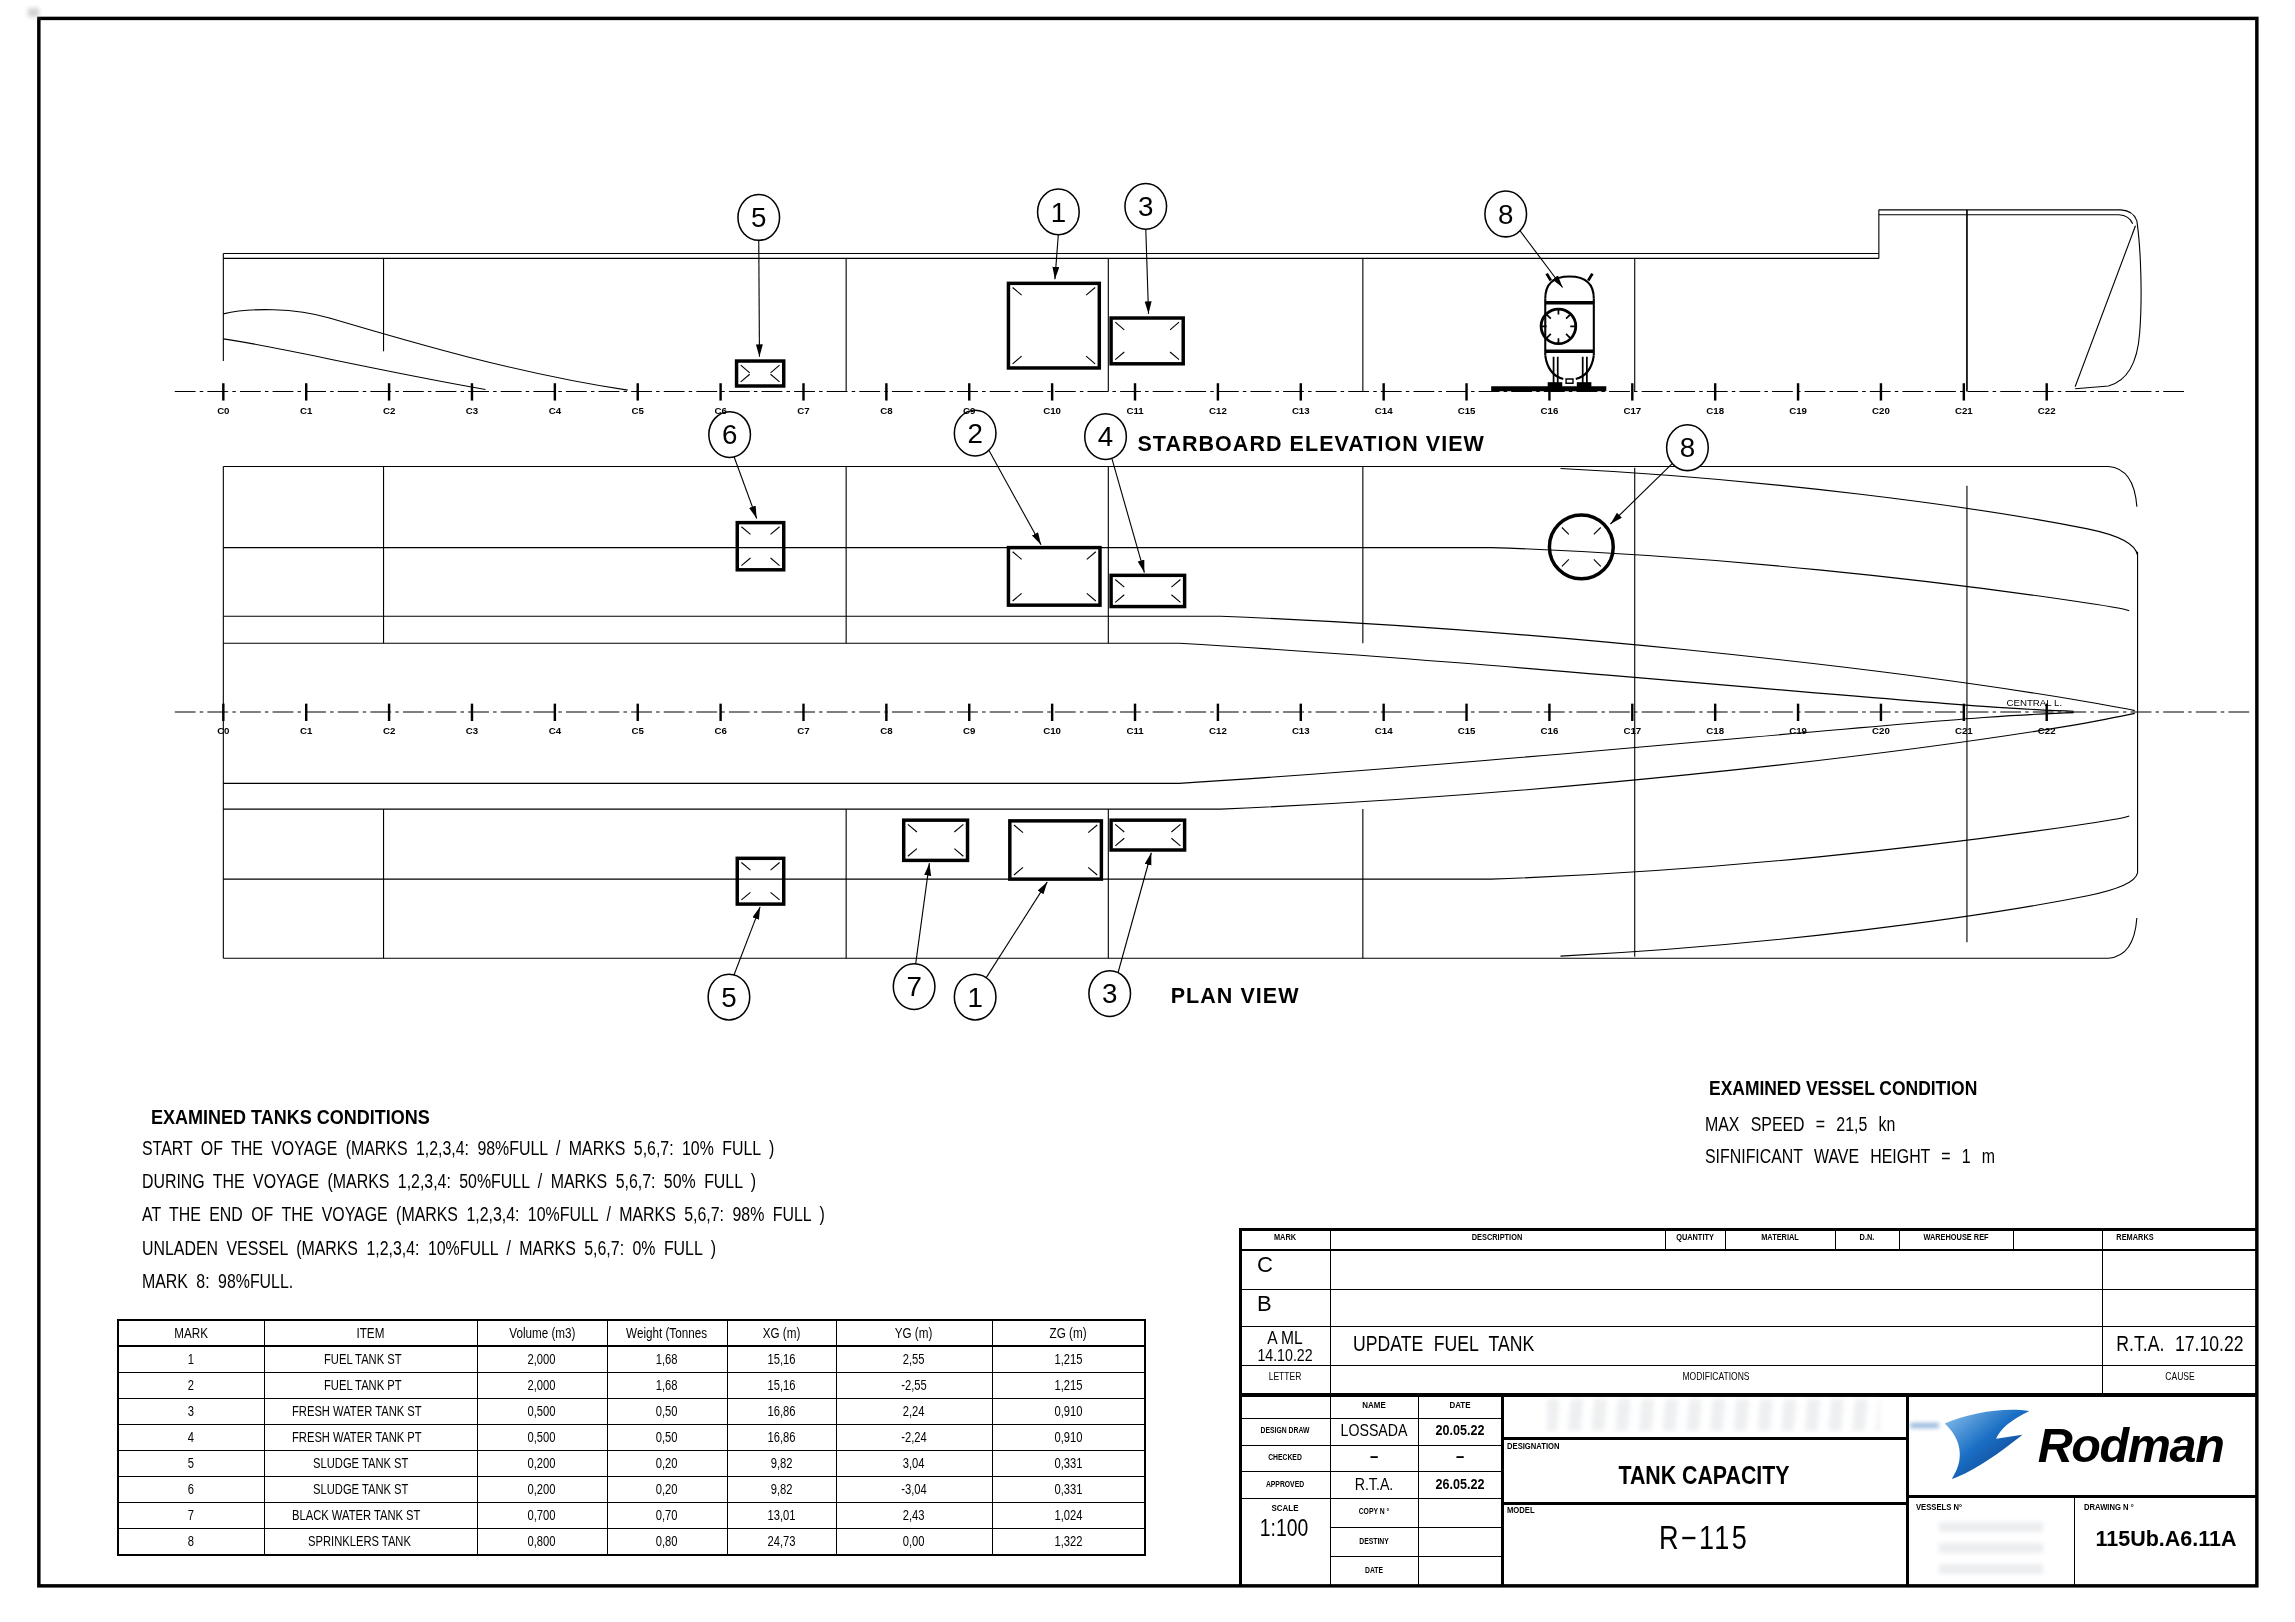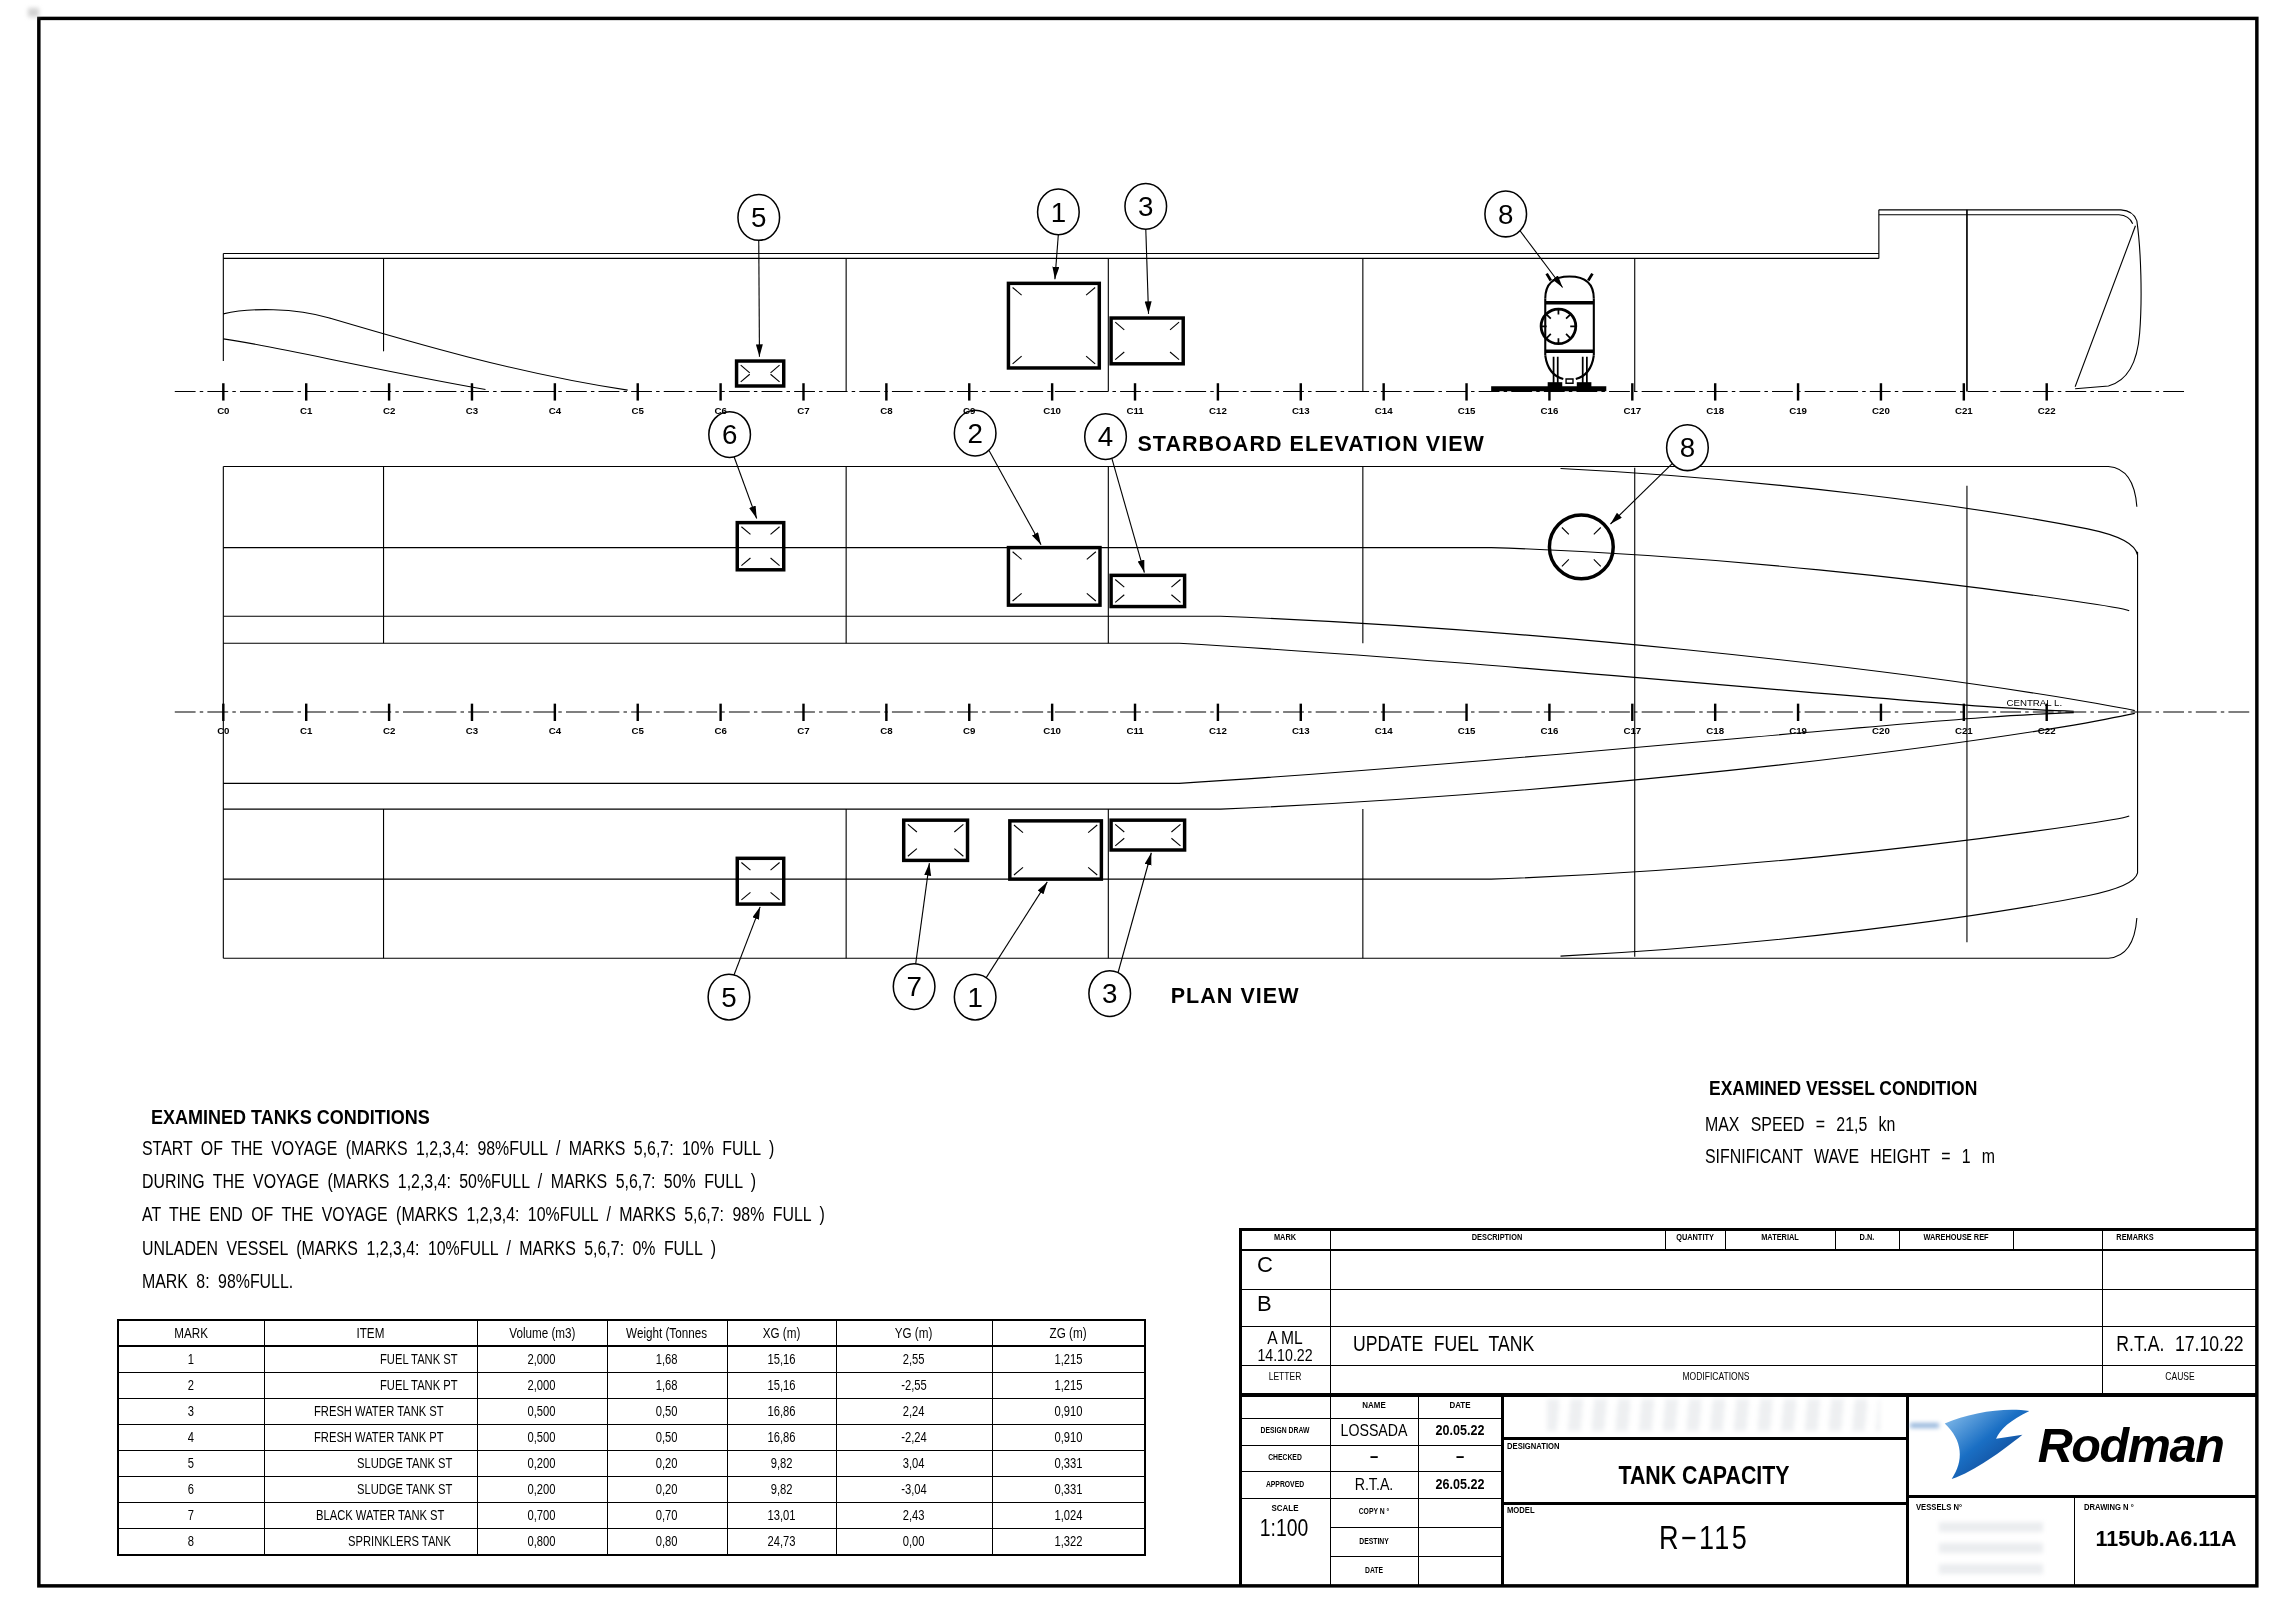--- a/index.html
+++ b/index.html
@@ -10,21 +10,21 @@
   .ctr{transform:translateX(-50%);}
   .ctrc{transform:translateX(-50%) scaleX(.82);}
   .bold{font-weight:bold;}
   .hline,.vline{position:absolute;background:#000;}
   
   #tanktable{position:absolute;left:117px;top:1319px;border-collapse:collapse;table-layout:fixed;}
   #tanktable td,#tanktable th{border:1.4px solid #000;padding:0;text-align:center;vertical-align:middle;
       font-weight:normal;font-size:14px;overflow:hidden;}
   #tanktable thead th{height:23.6px;border-bottom:2.1px solid #000;font-size:14.6px;}
   #tanktable tbody td{height:25px;font-size:14px;}
-  #tanktable .item{text-align:right;padding-left:4.2px;}
+  #tanktable .item{text-align:center;padding-left:4.2px;}
   #tanktable span{display:inline-block;transform:scaleX(.8);white-space:nowrap;}
   #tanktable .item span{transform-origin:left center;}
   #tanktable{border:2.1px solid #000;}
   
   .para{position:absolute;font-size:19.4px;word-spacing:4.9px;white-space:nowrap;
         transform:scaleX(.82);transform-origin:left top;}
   .smudge{position:absolute;filter:blur(2.1px);opacity:.55;}
 </style>
 </head>
 <body>

